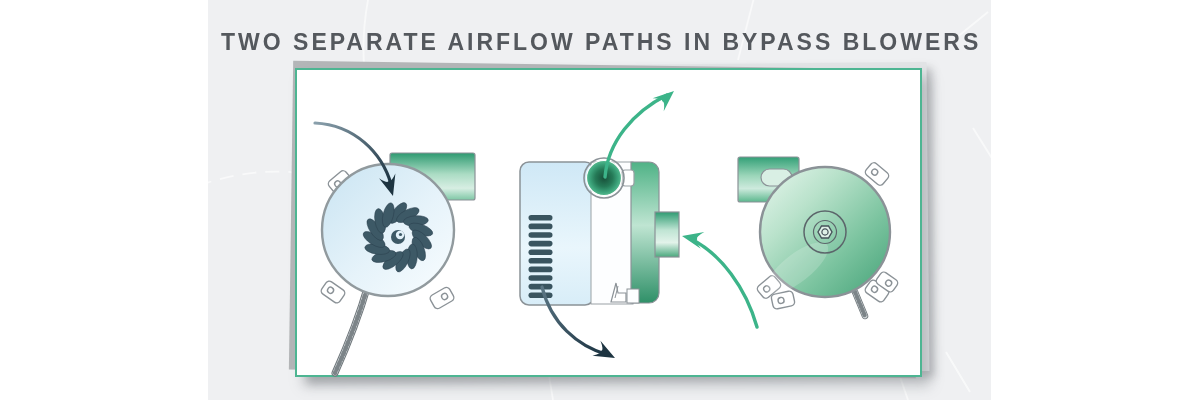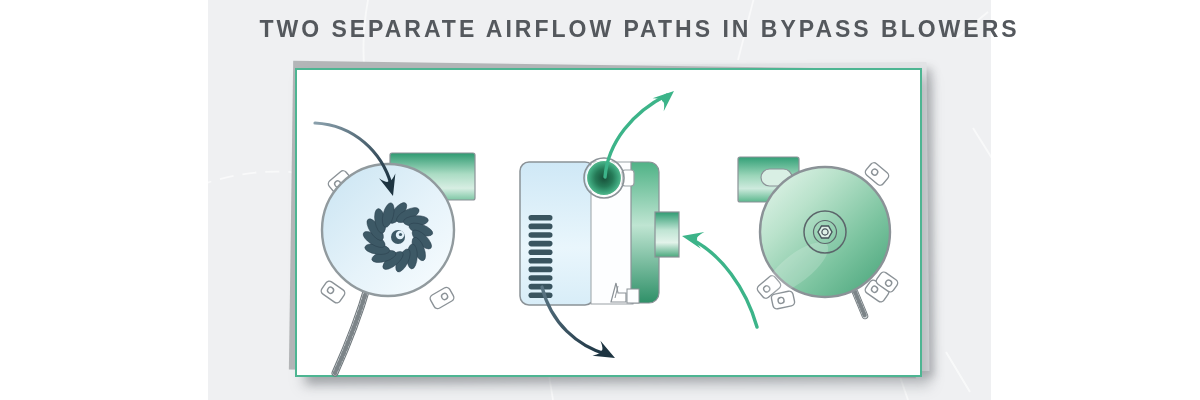--- a/index.html
+++ b/index.html
@@ -1,23 +1,23 @@
 <!DOCTYPE html>
 <html style="--page-bg: #ffffff; --panel-bg: #eff0f2; --title-text: #54585d; --card-bg: #ffffff; --card-border-green: #4db592; --airflow-green: #3cb489; --airflow-navy: #1d3441; --outline-gray: #8b9297; --blower-blue: #cfe8f6; --blower-green: #58b68c; --impeller-slate: #3d5966; --vent-slate: #39545f;"><head>
 <meta charset="utf-8">
 <style>
   html,body{margin:0;padding:0;background:#fff;}
   .page{position:relative;width:1200px;height:400px;overflow:hidden;
         background:var(--page-bg,#ffffff);font-family:"Liberation Sans",sans-serif;}
   .panel{position:absolute;left:208px;top:0;width:783px;height:400px;
          background:var(--panel-bg,#eff0f2);}
   .bg-decor{position:absolute;left:0;top:0;}
-  .title{position:absolute;top:16px;left:0;width:100%;margin:0;text-align:center;
+  .title{position:absolute;top:16px;left:0;width:100%;margin:13px;text-align:left;
          font-size:23px;font-weight:bold;letter-spacing:3px;
-         color:var(--title-text,#54585d);white-space:nowrap;padding-left:40px;}
+         color:var(--title-text,#54585d);white-space:nowrap;}
   .card-stack{position:absolute;left:87px;top:68px;width:627px;height:309px;}
   .card-back{position:absolute;inset:0;}
   .card-back-b{background:#e2e4e6;transform:translate(6px,-3px) rotate(-0.55deg);
                box-shadow:5px 6px 8px rgba(130,134,138,.45);}
   .card-back-a{background:#b4b6b8;transform:translate(-4px,-3px) rotate(0.8deg);}
   .card{position:absolute;inset:0;background:var(--card-bg,#ffffff);
         border:2px solid var(--card-border-green,#4db592);box-sizing:border-box;
         box-shadow:8px 9px 12px rgba(118,123,128,.38);}
   svg.illu{position:absolute;overflow:visible;}
   .illu-left{left:8px;top:40px;}

